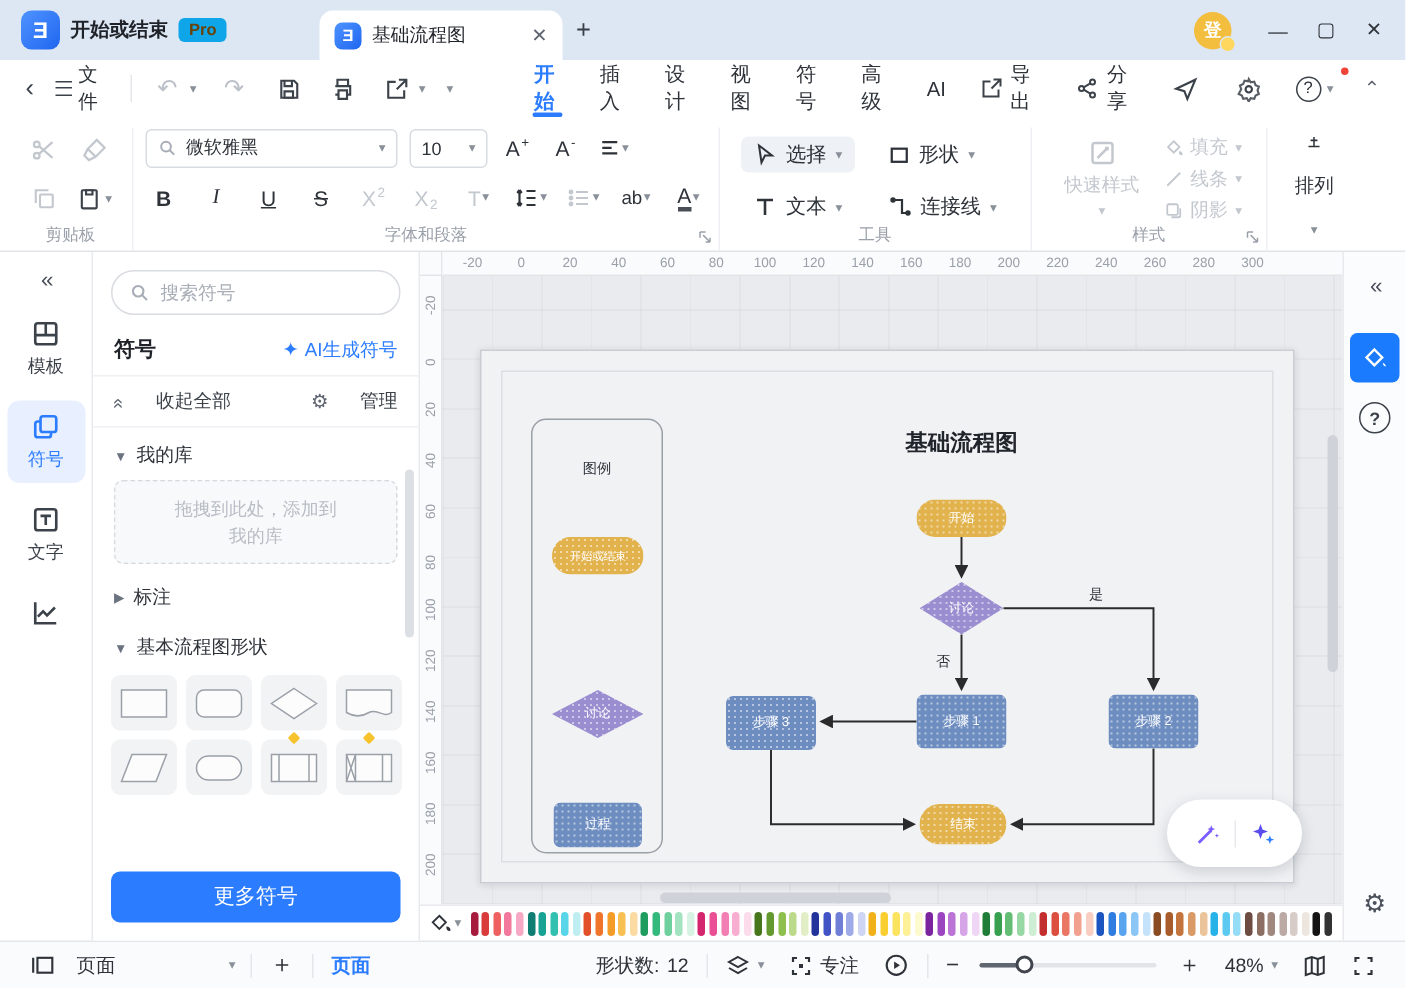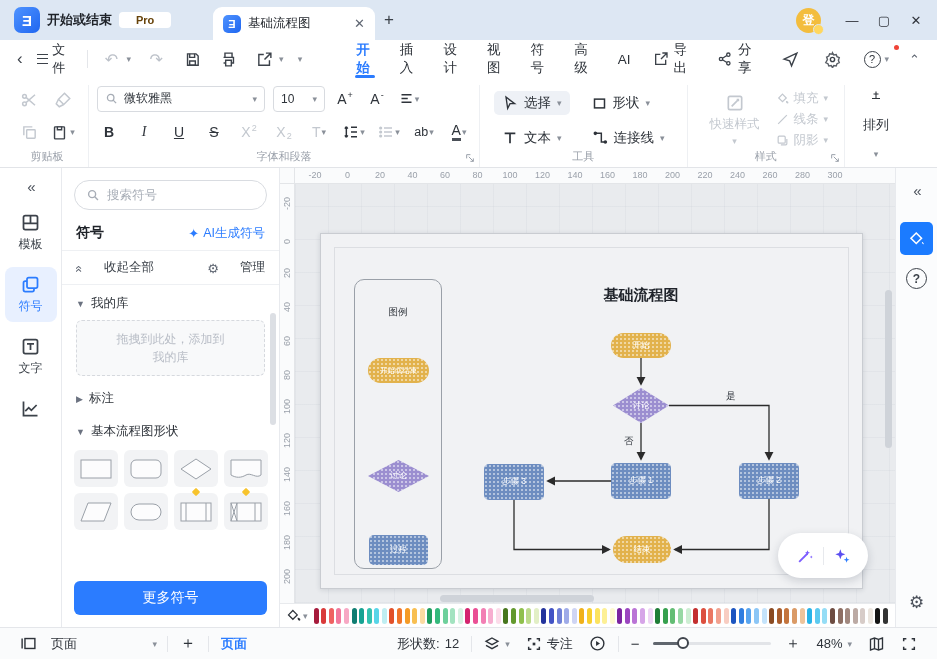--- a/index.html
+++ b/index.html
@@ -6,21 +6,21 @@
   html,body { width:937px; height:659px; overflow:hidden; }
   body { font-family:"Liberation Sans","DejaVu Sans",sans-serif; font-size:12px; color:#333; background:#fff; }
   .win { width:937px; height:659px; display:flex; flex-direction:column; }
 
   
   .titlebar { height:40px; background:#dde7f3; display:flex; align-items:center; flex:0 0 40px; position:relative; }
   .brand { display:flex; align-items:center; gap:7px; padding:0 12px 0 14px; }
   .logo { width:26px; height:26px; border-radius:7px; background:linear-gradient(135deg,#4f93ff,#1f66f0); color:#fff; display:flex; align-items:center; justify-content:center; font-weight:bold; font-size:15px; }
   .logo.sm { width:18px; height:18px; border-radius:5px; font-size:11px; }
   .brand-title { font-size:13px; font-weight:bold; color:#1f2329; }
-  .pro-badge { background:#ffffff; color:#67430a; font-weight:bold; font-size:11px; border-radius:4px; padding:2px 17px; }
+  .pro-badge { background:#0ea5e9; color:#67430a; font-weight:bold; font-size:11px; border-radius:4px; padding:2px 7px; }
   .doc-tab { position:absolute; left:213px; bottom:0; width:162px; height:33px; background:#fff; border-radius:9px 9px 0 0; display:flex; align-items:center; gap:7px; padding:0 10px; }
   .doc-tab .t-title { flex:1; font-size:12.5px; color:#1f2329; white-space:nowrap; overflow:hidden; }
   .tab-close { color:#5f6672; font-size:13px; cursor:pointer; }
   .tab-new { position:absolute; left:384px; top:10px; font-size:17px; color:#3a4048; }
   .titlebar-right { margin-left:auto; display:flex; align-items:center; gap:2px; padding-right:6px; }
   .avatar { width:25px; height:25px; border-radius:50%; background:#f3bd3d; color:#fff; font-size:12px; font-weight:bold; display:flex; align-items:center; justify-content:center; position:relative; margin-right:14px; }
   .avatar::after { content:""; position:absolute; right:-3px; bottom:-2px; width:9px; height:9px; border-radius:50%; background:#ffd75e; border:1.5px solid #dde7f3; }
   .winbtn { width:30px; height:28px; display:flex; align-items:center; justify-content:center; color:#30343b; font-size:13px; }
 
   

